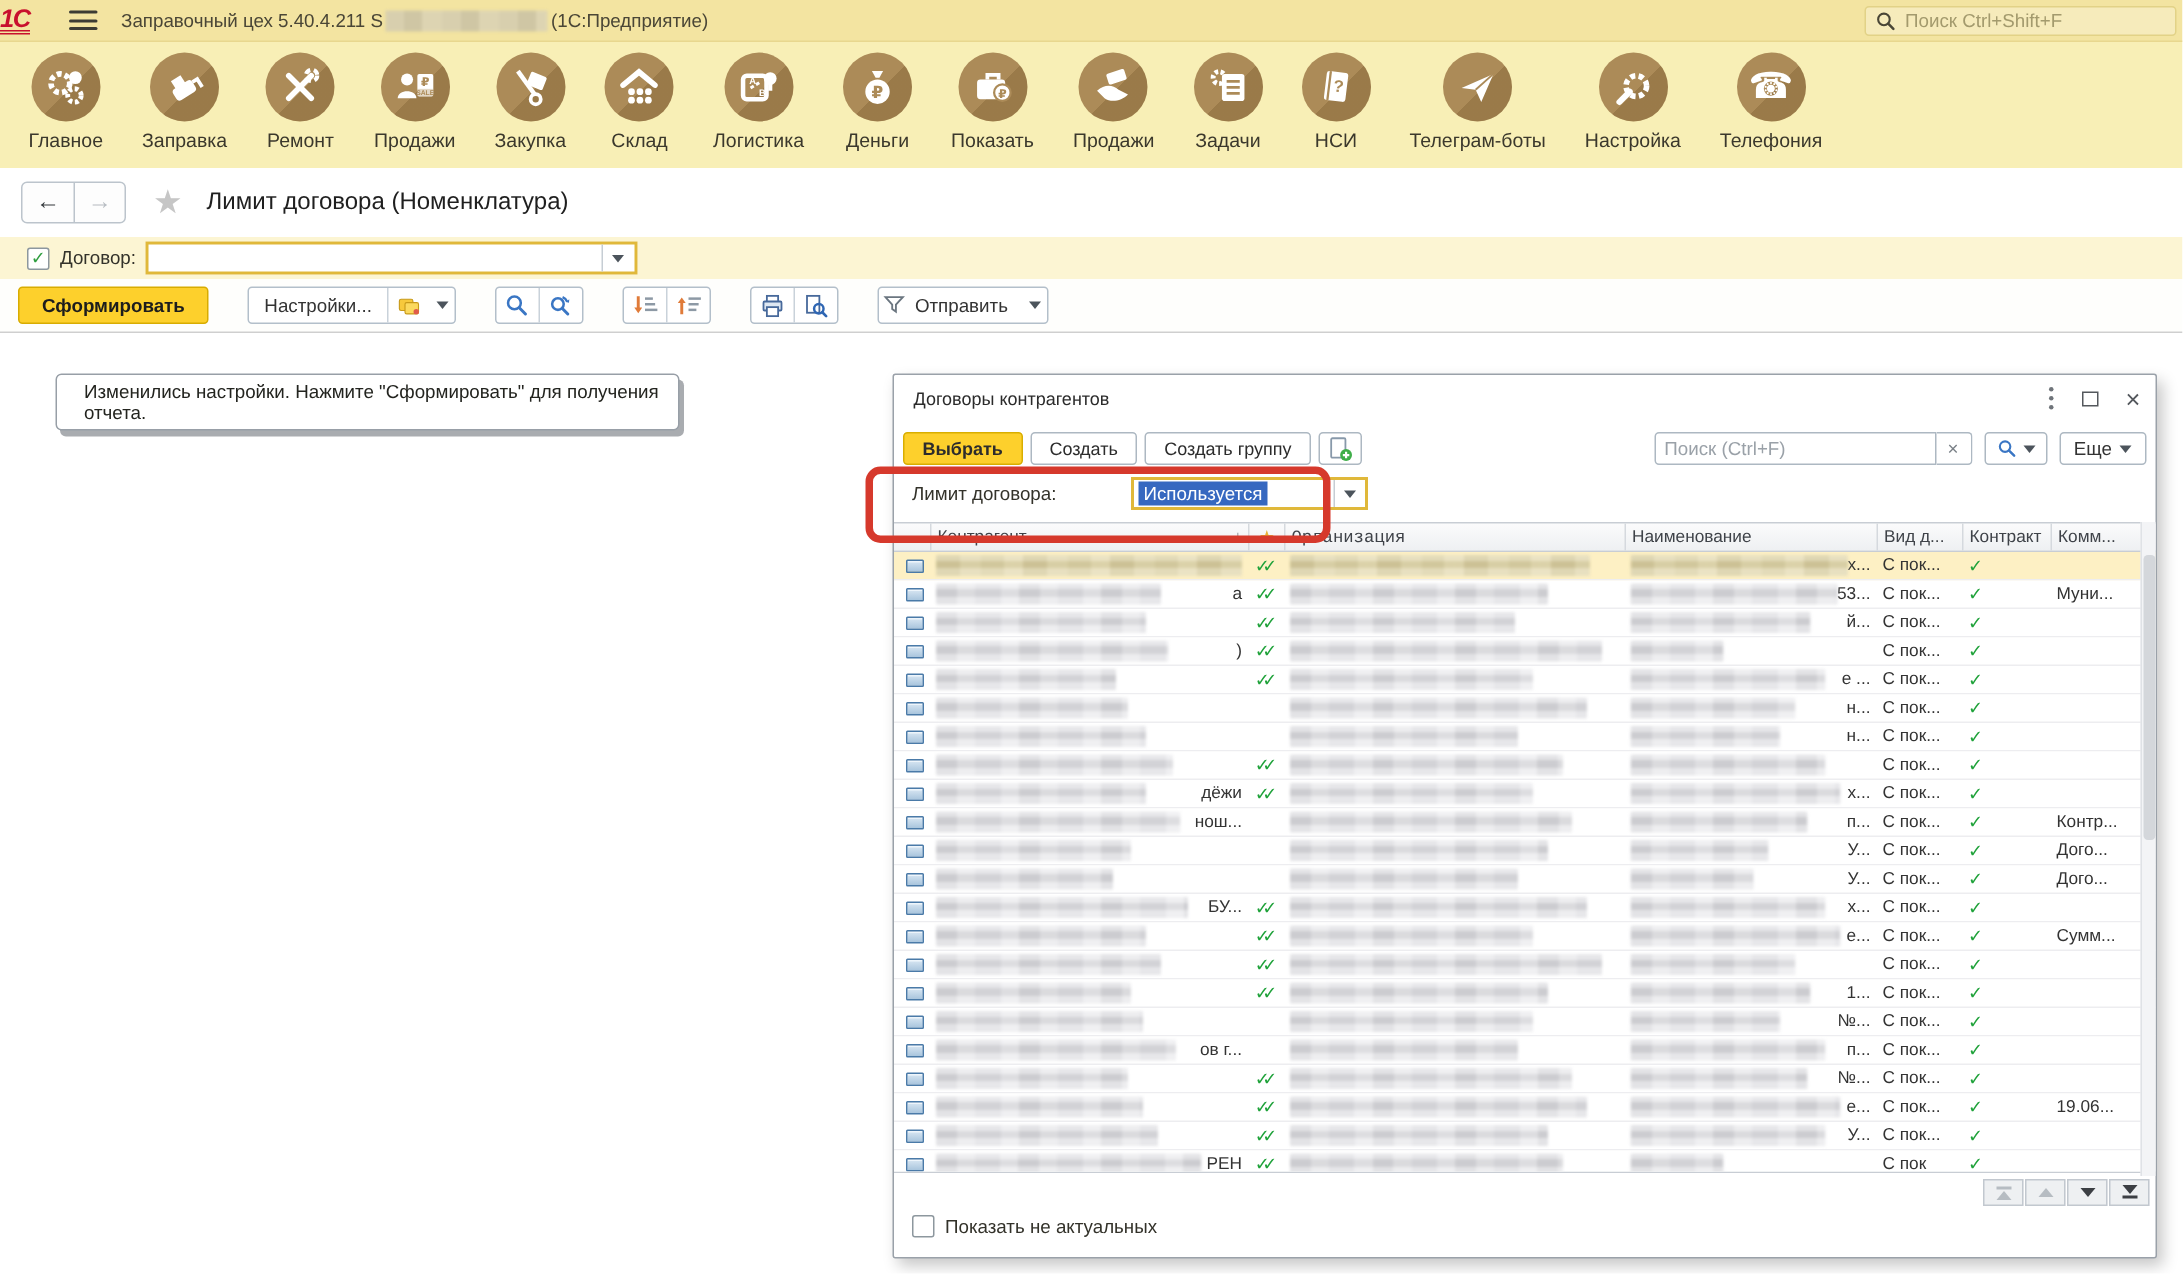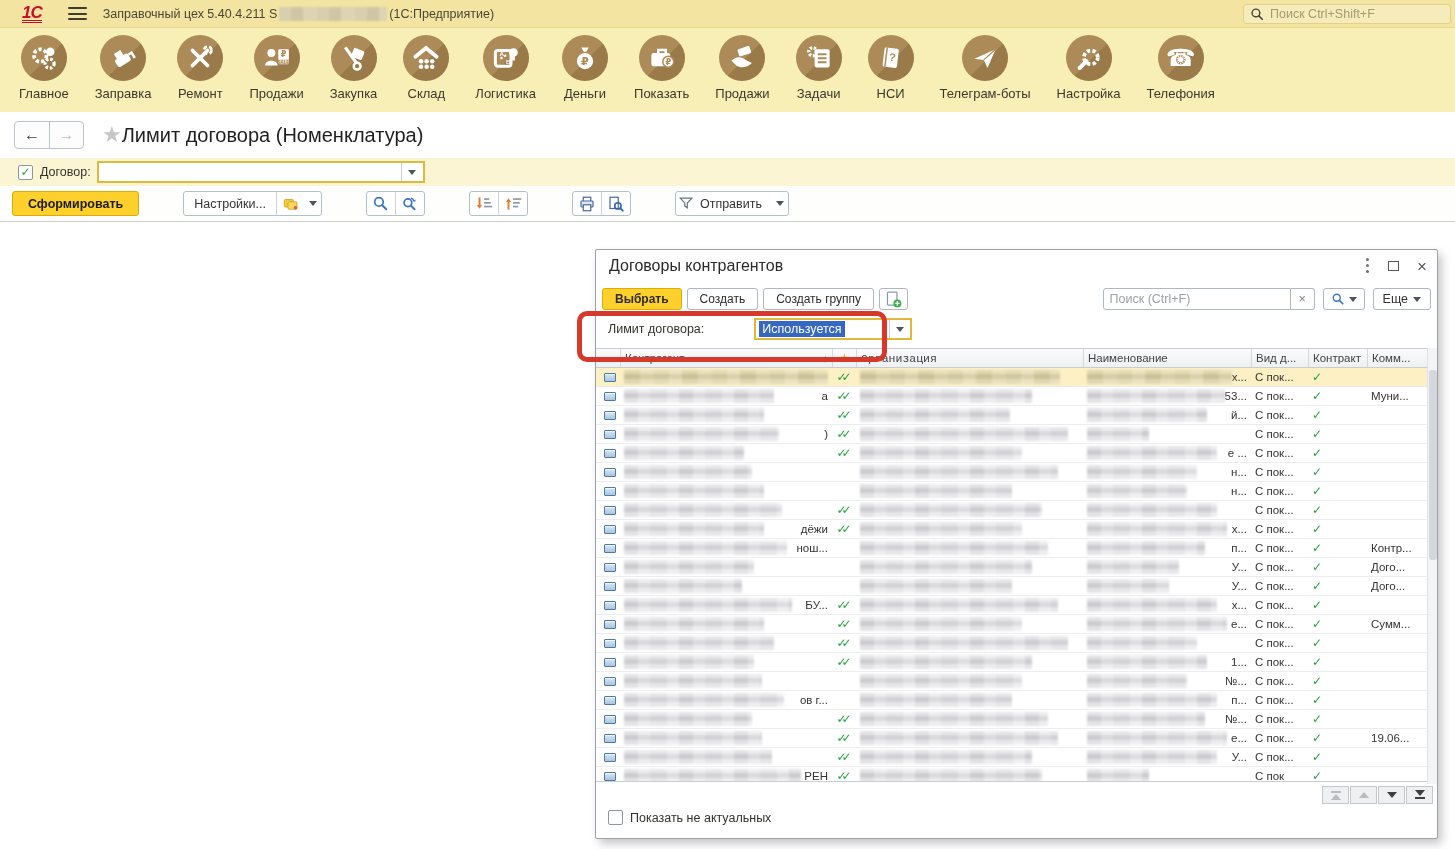--- a/index.html
+++ b/index.html
@@ -2,21 +2,21 @@
 <html><head>
 <meta charset="utf-8">
 <style>
   * { margin:0; padding:0; box-sizing:border-box; }
   html,body { width:1455px; height:849px; overflow:hidden; background:#fff;
     font-family:"Liberation Sans","DejaVu Sans",sans-serif; font-size:12.5px; color:#333; }
 
   
   .titlebar { height:28px; background:#f3e4a1; display:flex; align-items:center;
     border-bottom:1px solid #e8d78f; position:relative; }
-  .logo1c { margin-left:22px; font-weight:bold; font-style:italic; font-size:17px;
+  .logo1c { font-weight:bold; font-style:italic; font-size:17px;
     color:#c8102e; border-bottom:3px double #c8102e; line-height:15px; letter-spacing:-1px; }
   .burger { margin-left:26px; width:19px; height:13px; display:flex; flex-direction:column; justify-content:space-between; cursor:pointer; }
   .burger i { height:2px; background:#3c3c34; border-radius:1px; }
   .apptitle { margin-left:16px; color:#4a4636; white-space:nowrap; display:flex; align-items:center; }
   .blurbar { display:inline-block; width:108px; height:14px; margin:0 2px;
     background:repeating-linear-gradient(90deg,#d8cfae 0 12px,#cfc6a4 12px 24px,#ddd4b2 24px 38px);
     filter:blur(1px); vertical-align:middle; }
   .topsearch { position:absolute; right:4px; top:4px; width:208px; height:20px;
     background:rgba(255,255,255,.28); border:1px solid #e2d287; border-radius:3px;
     display:flex; align-items:center; padding:0 6px; }
@@ -35,21 +35,21 @@
 
   
   .navbar { height:46px; background:#fff; display:flex; align-items:center; }
   .navgroup { margin-left:14px; display:flex; border:1px solid #bcc4cc; border-radius:4px; overflow:hidden; background:#fdfdfd; }
   .navbtn { width:34px; height:26px; display:flex; align-items:center; justify-content:center;
     font-size:16px; cursor:pointer; }
   .navbtn + .navbtn { border-left:1px solid #bcc4cc; }
   .navbtn.fwd { color:#b9bec4; }
   .navbtn.back { color:#35393d; }
   .favstar { margin-left:18px; color:#c6c6c6; font-size:22px; cursor:pointer; }
-  .pagetitle { font-size:20px; color:#1f1f1f; }
+  .pagetitle { margin-left:16px; font-size:16px; color:#1f1f1f; }
 
   
   .filterrow { height:28px; background:#fcf5d3; display:flex; align-items:center; }
   .cb { width:15px; height:15px; background:#fff; border:1px solid #8d979e; border-radius:2px;
     display:flex; align-items:center; justify-content:center; font-size:12px; font-weight:bold; color:#2f9e3f; cursor:pointer; }
   .filterrow .cb { margin-left:18px; }
   .filterlabel { margin-left:7px; color:#33322a; }
   .combo { margin-left:6px; width:328px; height:22px; background:#fff; border:2px solid #e0b83a;
     display:flex; align-items:stretch; }
   .combo .val { flex:1; display:flex; align-items:center; padding:0 5px; }
@@ -58,34 +58,34 @@
 
   
   .rtoolbar { height:36px; background:#fefefc; display:flex; align-items:center; border-bottom:1px solid #cfcfcf; }
   .btn-generate { margin-left:12px; height:25px; padding:0 15px; background:#fdd02c; border:1px solid #d8ac00;
     border-radius:3px; font-weight:bold; font-size:12.5px; color:#1d1d1d; cursor:pointer; }
   .tgroup { display:flex; align-items:center; border:1px solid #b3bfca; border-radius:3px; background:#fff; height:25px; }
   .tgroup > * { display:flex; align-items:center; justify-content:center; height:100%; cursor:pointer; }
   .tgroup .tsep { width:0; border-left:1px solid #c9d2da; }
   .tbtn-label { padding:0 10px; }
   .tbtn-icon { width:28px; }
-  .tbtn-dd { width:16px; } .gap26 { margin-left:44px;justify-content:center; }
+  .tbtn-dd { width:16px; } .gap26 { margin-left:26px;justify-content:center; }
 
   
   .content { position:relative; height:626px; background:#fff; }
 
   .notice { position:absolute; left:37px; top:27px; width:416px; height:38px; background:#fff;
     border:1px solid #989fa7; border-radius:4px; display:flex; align-items:center; padding-left:18px;
     box-shadow:3px 4px 0 rgba(84,90,97,.5); color:#23241f; }
 
   
   .dialog { position:absolute; left:595px; top:27px; width:843px; height:590px; background:#fff;
     border:1px solid #9aa1a9; border-radius:2px; box-shadow:4px 5px 10px rgba(0,0,0,.22); }
   .dheader { height:32px; display:flex; align-items:center; padding:0 10px 0 13px; }
-  .dtitle { font-size:16px; color:#2b2b2b; }
+  .dtitle { font-size:12px; color:#2b2b2b; }
   .dctrl { margin-left:auto; display:flex; align-items:center; gap:18px; }
   .kebab { width:4px; height:18px; position:relative; cursor:pointer; }
   .kebab::before { content:''; position:absolute; top:1px; left:0; width:3px; height:3px; border-radius:50%;
     background:#6f747a; box-shadow:0 6px 0 #6f747a,0 12px 0 #6f747a; }
   .winmax { width:11px; height:10px; border:1.6px solid #54585d; cursor:pointer; }
   .winclose { font-size:17px; color:#54585d; line-height:1; cursor:pointer; }
 
   .dtoolbar { height:26px; margin-top:4px; display:flex; align-items:center; padding:0 6px; }
   .dbtn { height:22px; padding:0 12px; display:flex; align-items:center; background:#fff;
     border:1px solid #adb8c2; border-radius:3px; margin-right:5px; cursor:pointer; font-size:12px; color:#2c2c2c; }
@@ -455,20 +455,23 @@
     </div>
     <div class="tbtn-label" style="padding-left:2px">Отправить</div>
     <div class="tbtn-dd">
         <span class="tri-dn"></span>
       </div>
   </div>
 </div>
 
 <div class="content">
 
+  <div class="notice">
+    <span>Изменились настройки. Нажмите "Сформировать" для получения отчета.</span>
+  </div>
 
   <div class="dialog">
     <div class="dheader">
       <span class="dtitle">Договоры контрагентов</span>
       <span class="dctrl">
         <span class="kebab"></span>
         <span class="winmax"></span>
         <span class="winclose">×</span>
       </span>
     </div>

